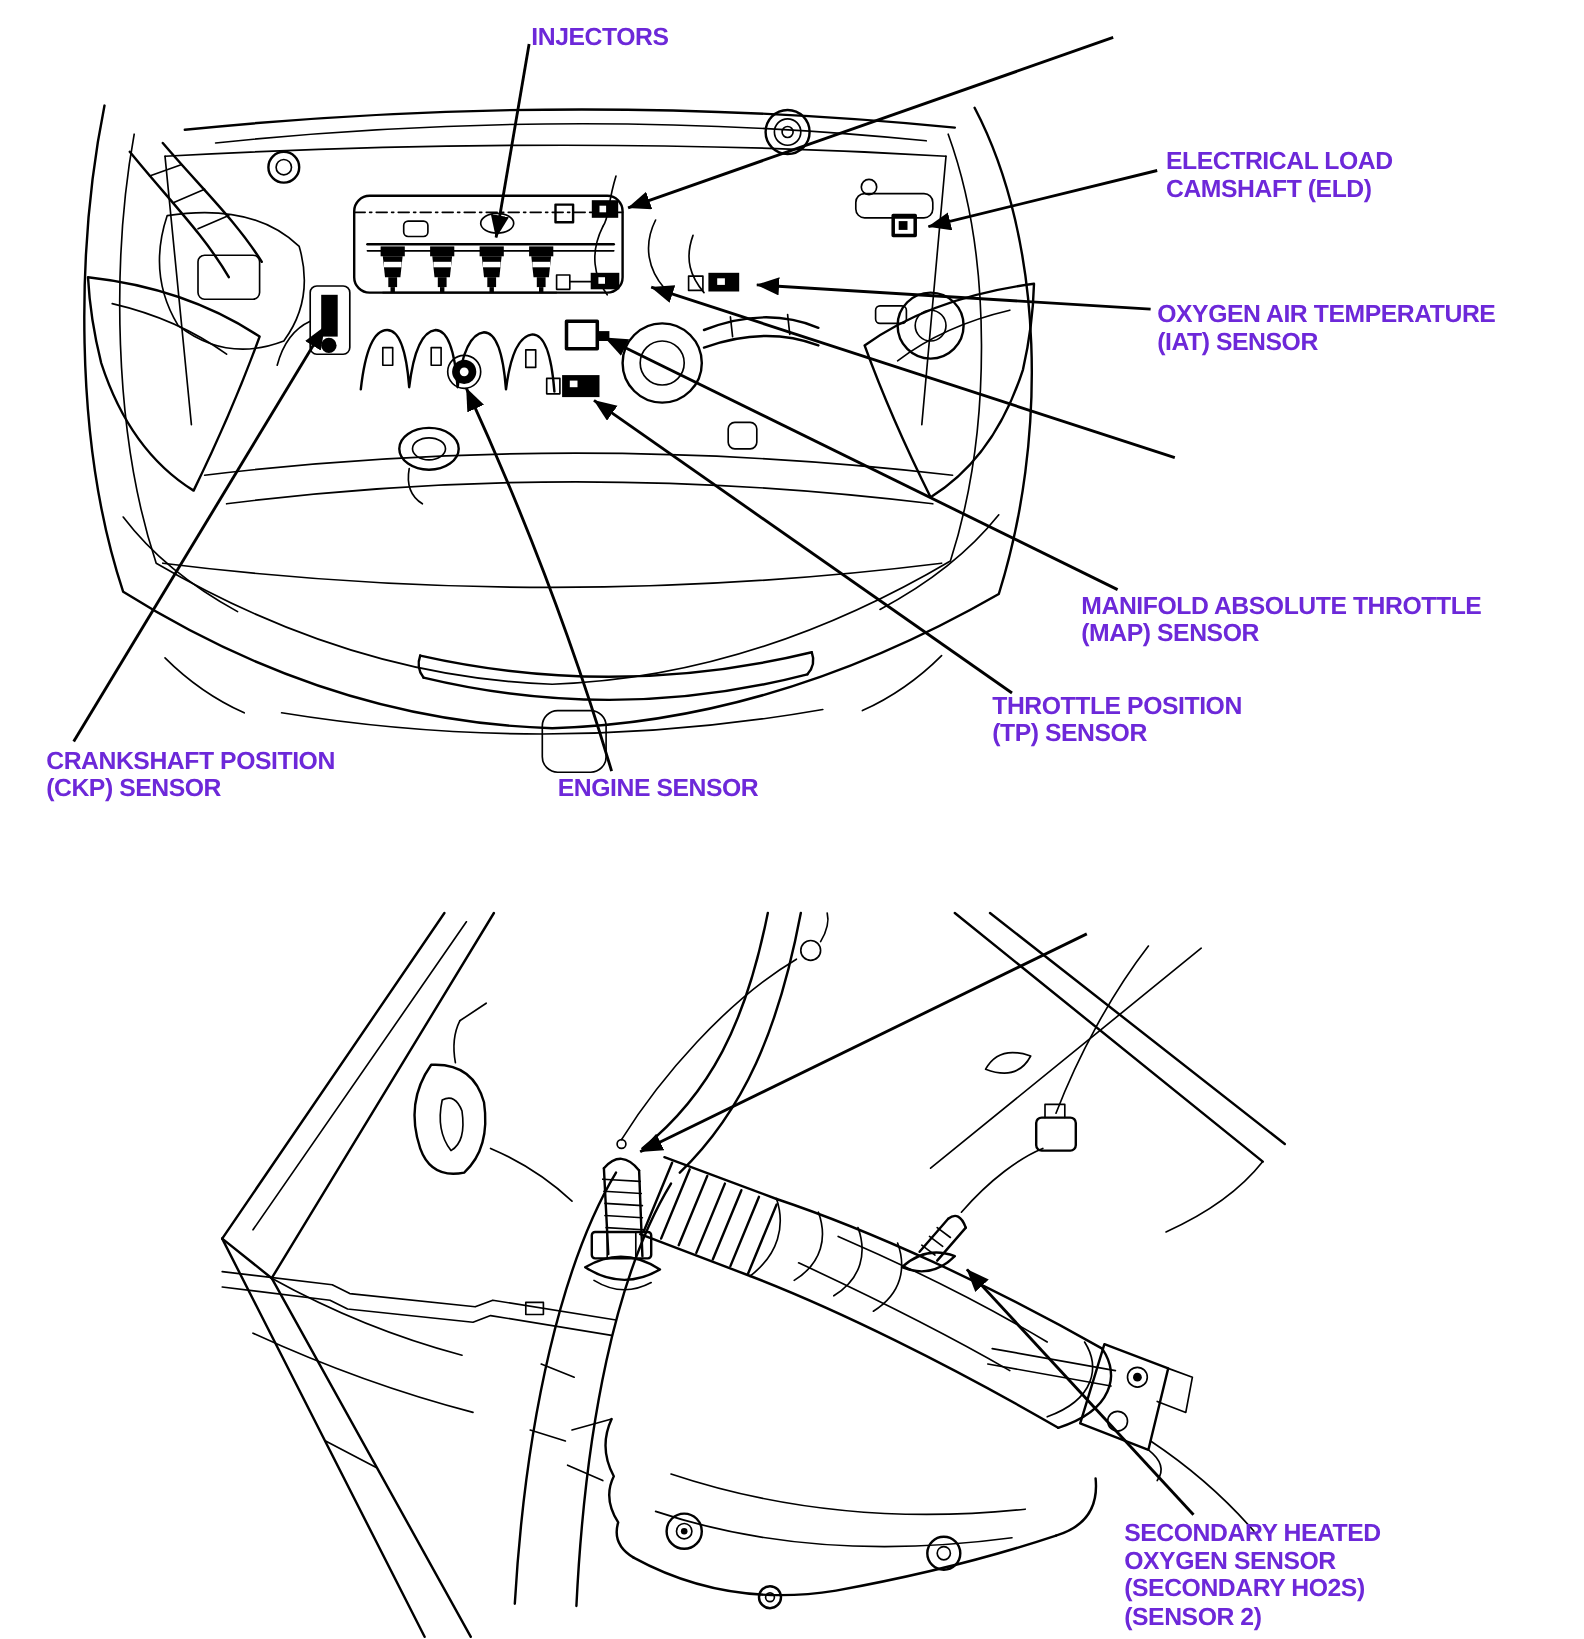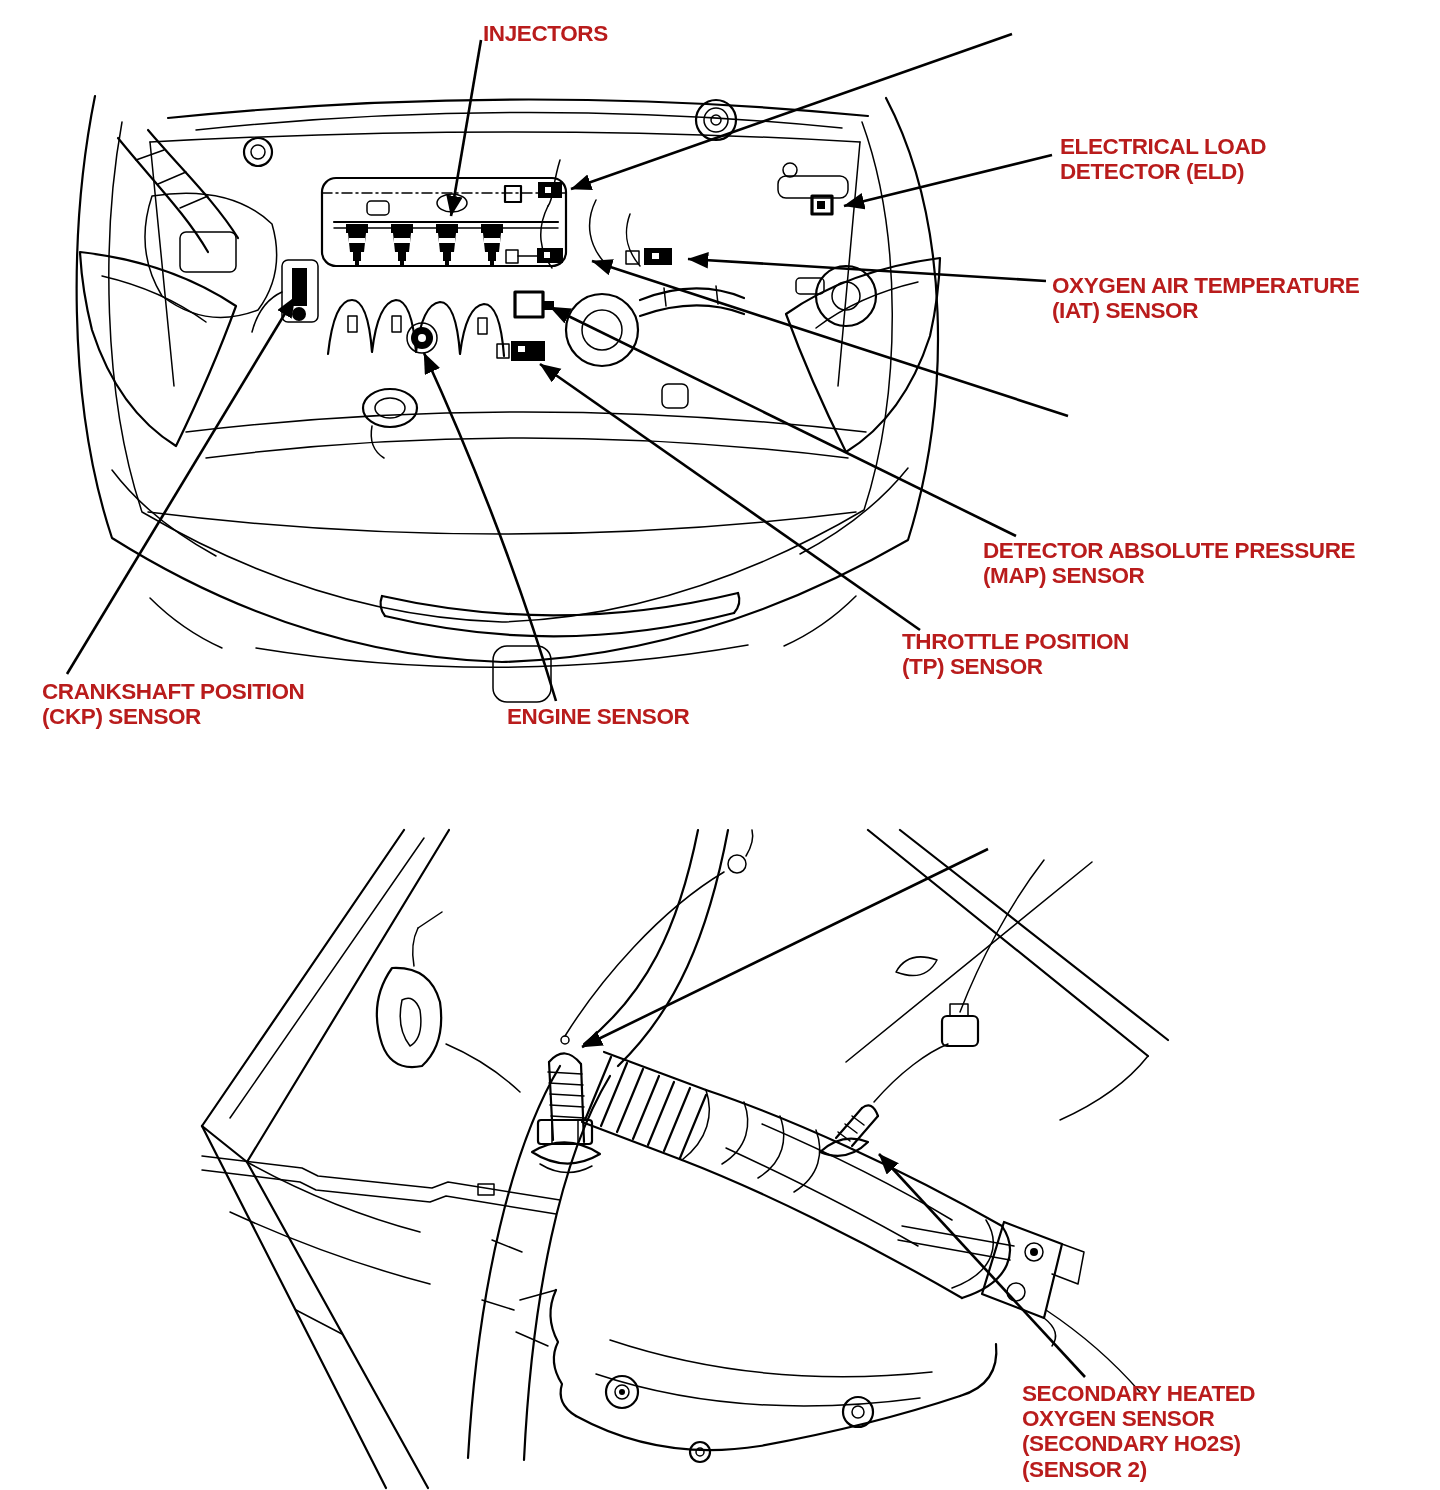--- a/index.html
+++ b/index.html
@@ -1,19 +1,19 @@
 <!DOCTYPE html>
 <html><head>
 <meta charset="utf-8">
 <style>
   html,body{margin:0;padding:0;background:#fff;}
   .page{position:relative;width:1440px;height:1490px;background:#ffffff;overflow:hidden;
         font-family:"Liberation Sans",sans-serif;}
   .art{position:absolute;left:0;top:0;}
-  .callout{position:absolute;color:#b91c1c;font-weight:bold;font-size:22.5px;line-height:1.12;
+  .callout{position:absolute;color:#6d28d9;font-weight:bold;font-size:22.5px;line-height:1.12;
            letter-spacing:-0.4px;white-space:pre-line;}
   
   .c-injectors{left:483px;top:21px}
   .c-cmp{left:1017px;top:17px}
   .c-eld{left:1060px;top:134px}
   .c-iat{left:1052px;top:273px}
   .c-ect{left:1003px;top:416px}
   .c-map{left:983px;top:538px}
   .c-tp{left:902px;top:629px}
   .c-ckp{left:42px;top:679px}
@@ -348,24 +348,24 @@
     <path class="lead" marker-end="url(#arw)" d="M 920,630 L 540,364"></path>
     <path class="lead" marker-end="url(#arw)" d="M 67,674 L 295,297"></path>
     <path class="lead" marker-end="url(#arw)" d="M 556,701 Q 505,530 424,353"></path>
     <path class="lead" marker-end="url(#arw)" d="M 988,849 L 582,1047"></path>
     <path class="lead" marker-end="url(#arw)" d="M 1085,1377 L 879,1154"></path>
   </g>
 </svg>
 
 <div class="callout c-injectors">INJECTORS</div>
 <div class="callout c-eld">ELECTRICAL LOAD
-DETECTOR (ELD)</div>
+CAMSHAFT (ELD)</div>
 <div class="callout c-iat">OXYGEN AIR TEMPERATURE
 (IAT) SENSOR</div>
-<div class="callout c-map">DETECTOR ABSOLUTE PRESSURE
+<div class="callout c-map">MANIFOLD ABSOLUTE THROTTLE
 (MAP) SENSOR</div>
 <div class="callout c-ckp">CRANKSHAFT POSITION
 (CKP) SENSOR</div>
 <div class="callout c-tp">THROTTLE POSITION
 (TP) SENSOR</div>
 <div class="callout c-knock">ENGINE SENSOR</div>
 <div class="callout c-ho2s">SECONDARY HEATED
 OXYGEN SENSOR
 (SECONDARY HO2S)
 (SENSOR 2)</div>

